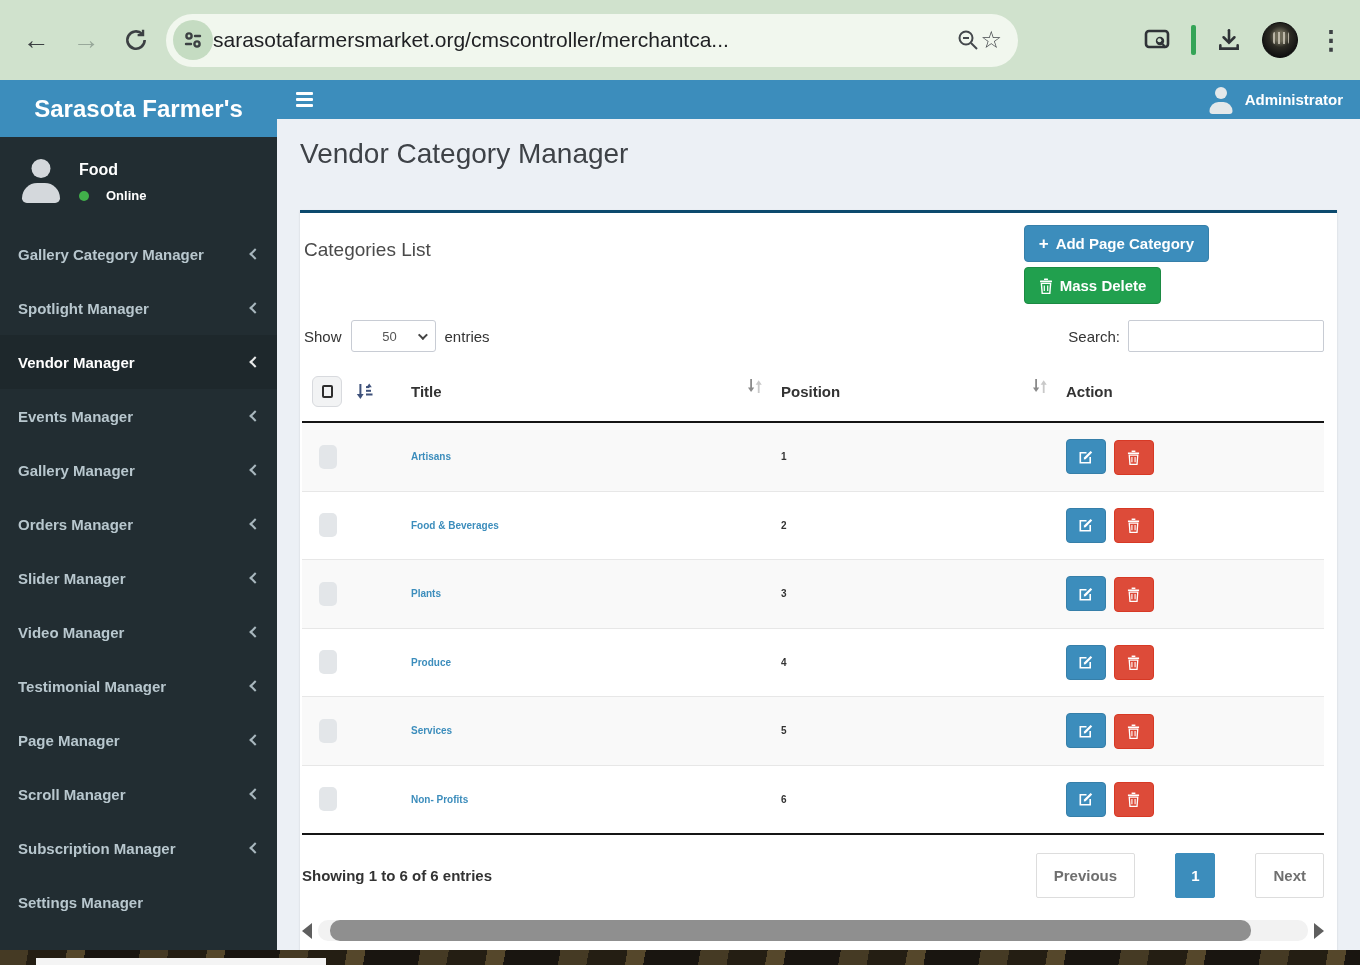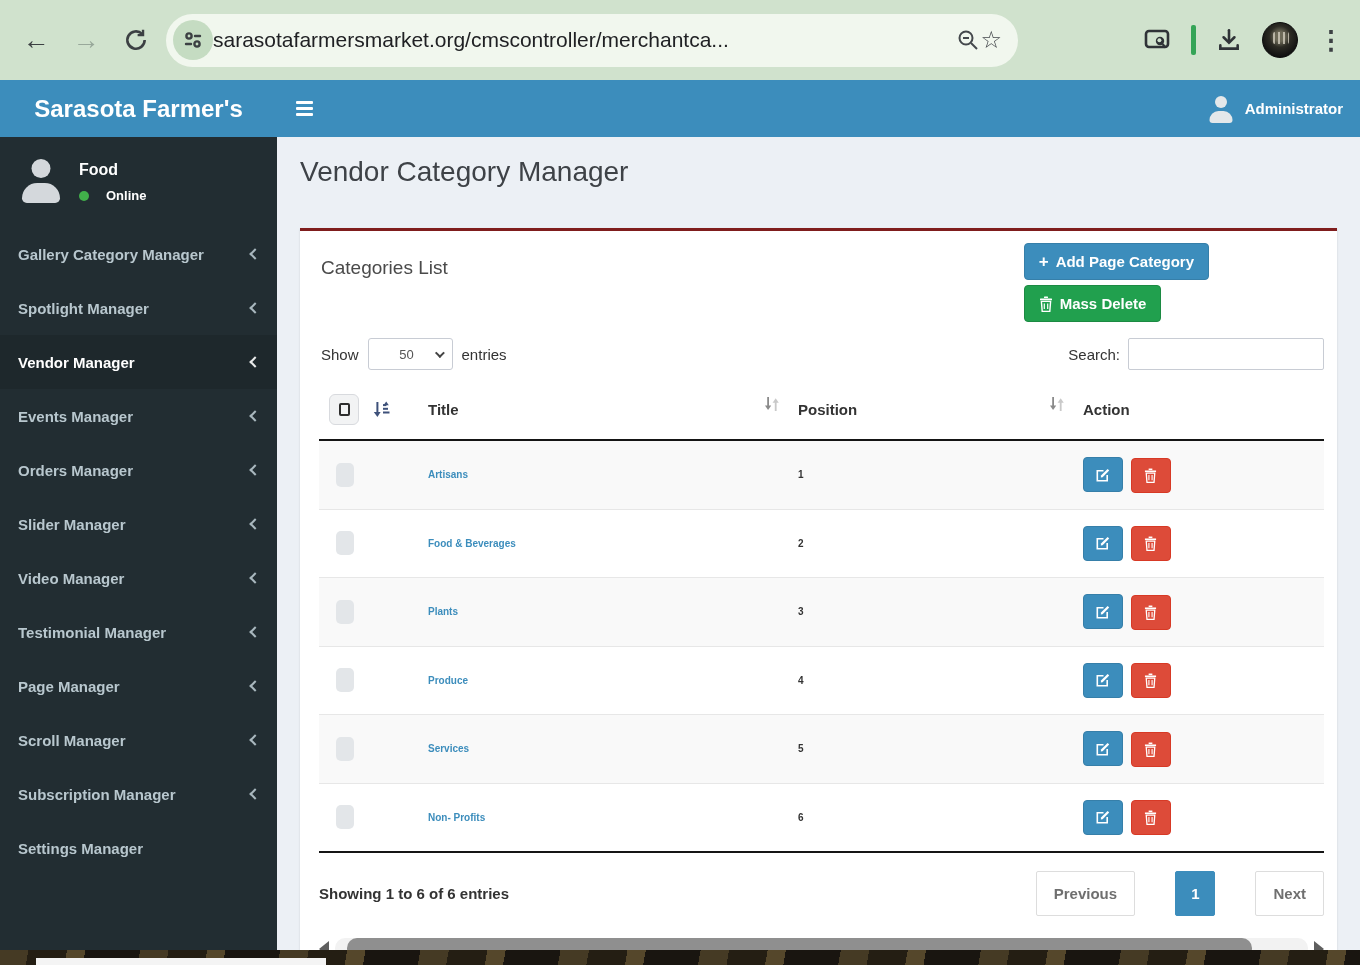--- a/index.html
+++ b/index.html
@@ -50,32 +50,32 @@
   .status-text { color:#fff; font-weight:bold; font-size:13px; }
 
   .menu { margin-top:6px; }
   .menu-item { height:54px; display:flex; align-items:center; padding:0 18px;
                color:#b8c7ce; font-weight:bold; font-size:15px; cursor:pointer;gap:38px; }
   .menu-item.active { background:#1e282c; color:#ffffff; }
   .chev { width:8px; height:8px; border:solid currentColor; border-width:0 2px 2px 0;
           transform:rotate(135deg); margin-left:auto; opacity:.9; }
 
   .main { flex:1; display:flex; flex-direction:column; background:#ecf0f5; }
-  .topbar { height:57px; background:#3c8dbc; display:flex; align-items:center; padding:0 17px; flex:0 0 auto; }
+  .topbar { height:39px; background:#3c8dbc; display:flex; align-items:center; padding:0 17px; flex:0 0 auto; }
   .hamburger { display:flex; flex-direction:column; gap:3px; cursor:pointer; padding:6px 2px; }
   .hamburger span { width:17px; height:3px; background:#fff; border-radius:1px; }
   .topbar-right { margin-left:auto; display:flex; align-items:center; gap:10px; cursor:pointer; }
   .admin-label { color:#fff; font-weight:bold; font-size:15px; }
 
   .content { padding:13px 23px; }
   .page-title { font-size:28px; font-weight:400; color:#3e4247; margin:6px 0 17px 0; }
 
   
-  .panel { background:#fff; border-top:3px solid #7f1d1d; box-shadow:0 1px 2px rgba(0,0,0,.12);
-           padding:12px 13px 20px 19px;margin-top:40px; }
+  .panel { background:#fff; border-top:3px solid #0c4a6e; box-shadow:0 1px 2px rgba(0,0,0,.12);
+           padding:12px 13px 20px 2px;margin-top:40px; }
   .panel-head { display:flex; justify-content:space-between; }
   .panel-title { font-size:19px; color:#4a4a4a; padding:14px 0 0 2px; }
   .btn-stack { display:flex; flex-direction:column; align-items:flex-start; gap:5px; margin-right:115px; }
   .btn { display:inline-flex; align-items:center; gap:7px; color:#fff; font-weight:600; font-size:15px;
          padding:9px 14px; border-radius:4px; cursor:pointer; border:1px solid transparent; }
   .btn-blue { background:#3c8dbc; border-color:#367fa9; }
   .btn-green { background:#21a04e; border-color:#1c8a43; }
   .plus-glyph { font-size:17px; font-weight:bold; line-height:1; }
   .btn svg { display:block; }
 
@@ -205,20 +205,24 @@
         <div class="menu-item">
           <span>Spotlight Manager</span>
             <span class="chev"></span>
         </div>
         <div class="menu-item active">
           <span>Vendor Manager</span>
             <span class="chev"></span>
         </div>
         <div class="menu-item">
           <span>Events Manager</span>
+            <span class="chev"></span>
+        </div>
+        <div class="menu-item">
+          <span>Gallery Manager</span>
             <span class="chev"></span>
         </div>
         <div class="menu-item">
           <span>Orders Manager</span>
             <span class="chev"></span>
         </div>
         <div class="menu-item">
           <span>Slider Manager</span>
             <span class="chev"></span>
         </div>

